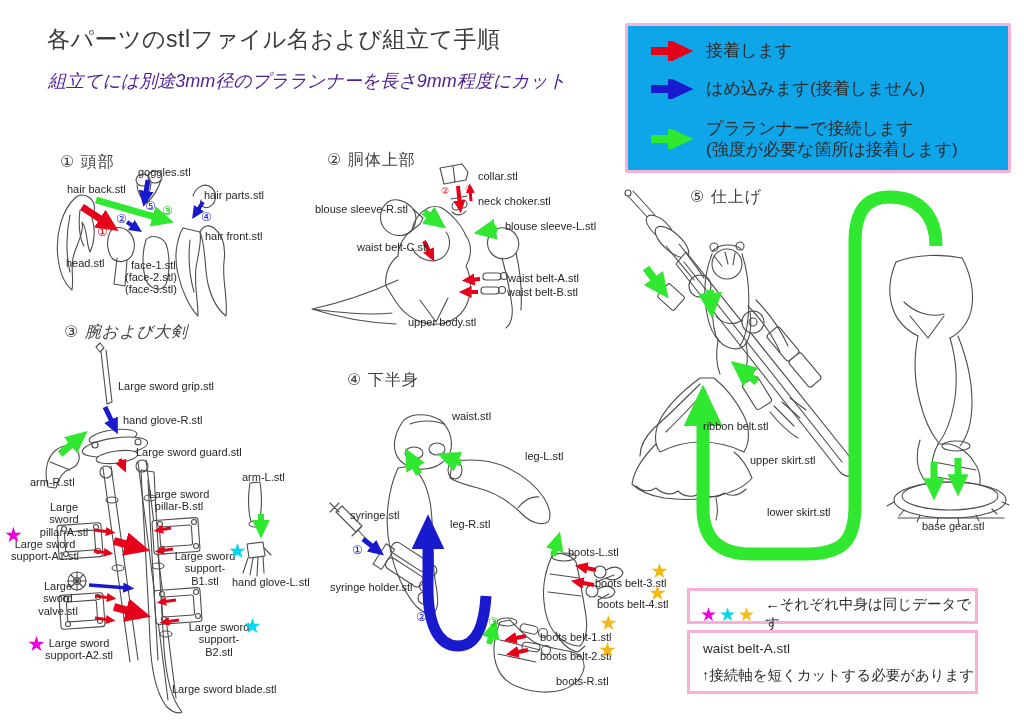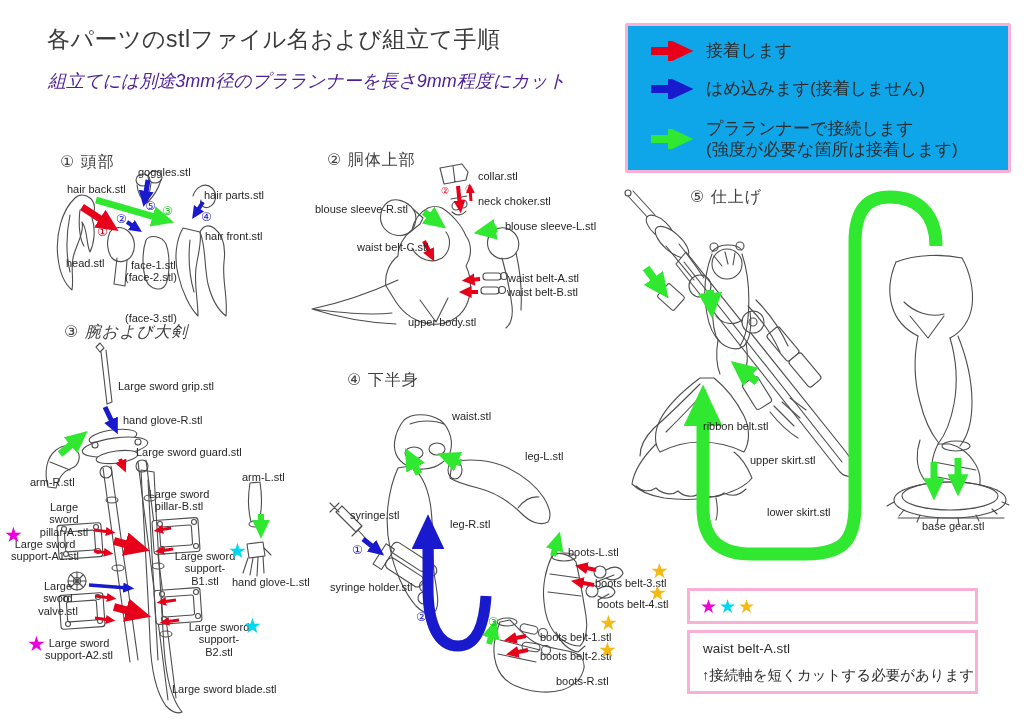--- a/index.html
+++ b/index.html
@@ -379,21 +379,21 @@
   <div class="txt heading" style="left:347px;top:370px;">④ 下半身</div>
   <div class="txt heading" style="left:690px;top:187px;">⑤ 仕上げ</div>
 
   <div class="lb" style="left:138px;top:166px;">goggles.stl</div>
   <div class="lb" style="left:47px;top:183px;margin-left:20px;">hair back.stl</div>
   <div class="lb" style="left:204px;top:189px;">hair parts.stl</div>
   <div class="lb" style="left:205px;top:230px;">hair front.stl</div>
   <div class="lb" style="left:66px;top:257px;">head.stl</div>
   <div class="lb" style="left:131px;top:259px;text-align:right;">face-1.stl</div>
   <div class="lb" style="left:125px;top:271px;">(face-2.stl)</div>
-  <div class="lb" style="left:125px;top:283px;margin-top:29px;">(face-3.stl)</div>
+  <div class="lb" style="left:125px;top:283px;">(face-3.stl)</div>
 
   <div class="lb" style="left:478px;top:170px;">collar.stl</div>
   <div class="lb" style="left:478px;top:195px;">neck choker.stl</div>
   <div class="lb" style="left:315px;top:203px;">blouse sleeve-R.stl</div>
   <div class="lb" style="left:505px;top:220px;">blouse sleeve-L.stl</div>
   <div class="lb" style="left:357px;top:241px;">waist belt-C.stl</div>
   <div class="lb" style="left:508px;top:272px;">waist belt-A.stl</div>
   <div class="lb" style="left:507px;top:286px;">waist belt-B.stl</div>
   <div class="lb" style="left:408px;top:316px;">upper body.stl</div>
 
@@ -452,20 +452,21 @@
   <span class="star c" style="left:243px;top:615px;">★</span>
   <span class="star m" style="left:27px;top:633px;">★</span>
   <span class="star y" style="left:650px;top:560px;">★</span>
   <span class="star y" style="left:648px;top:582px;">★</span>
   <span class="star y" style="left:599px;top:612px;">★</span>
   <span class="star y" style="left:598px;top:639px;">★</span>
 
   <div class="note-box" style="left:687px;top:588px;width:285px;height:30px;">
     <div style="position:absolute;left:10px;top:4px;display:flex;align-items:center;gap:8px;">
       <span class="inline-star"><span style="color:#ee00dd">★</span><span style="color:#00d8f0">★</span><span style="color:#f5b915">★</span></span>
+      <span style="font-size:14.5px;">←それぞれ中身は同じデータです</span>
     </div>
   </div>
   <div class="note-box" style="left:687px;top:630px;width:285px;height:58px;">
     <div style="position:absolute;left:13px;top:8px;font-size:13.5px;">waist belt-A.stl</div>
     <div style="position:absolute;left:12px;top:33px;font-size:14.5px;">↑接続軸を短くカットする必要があります</div>
   </div>
 
 </div>
 
 </body></html>

